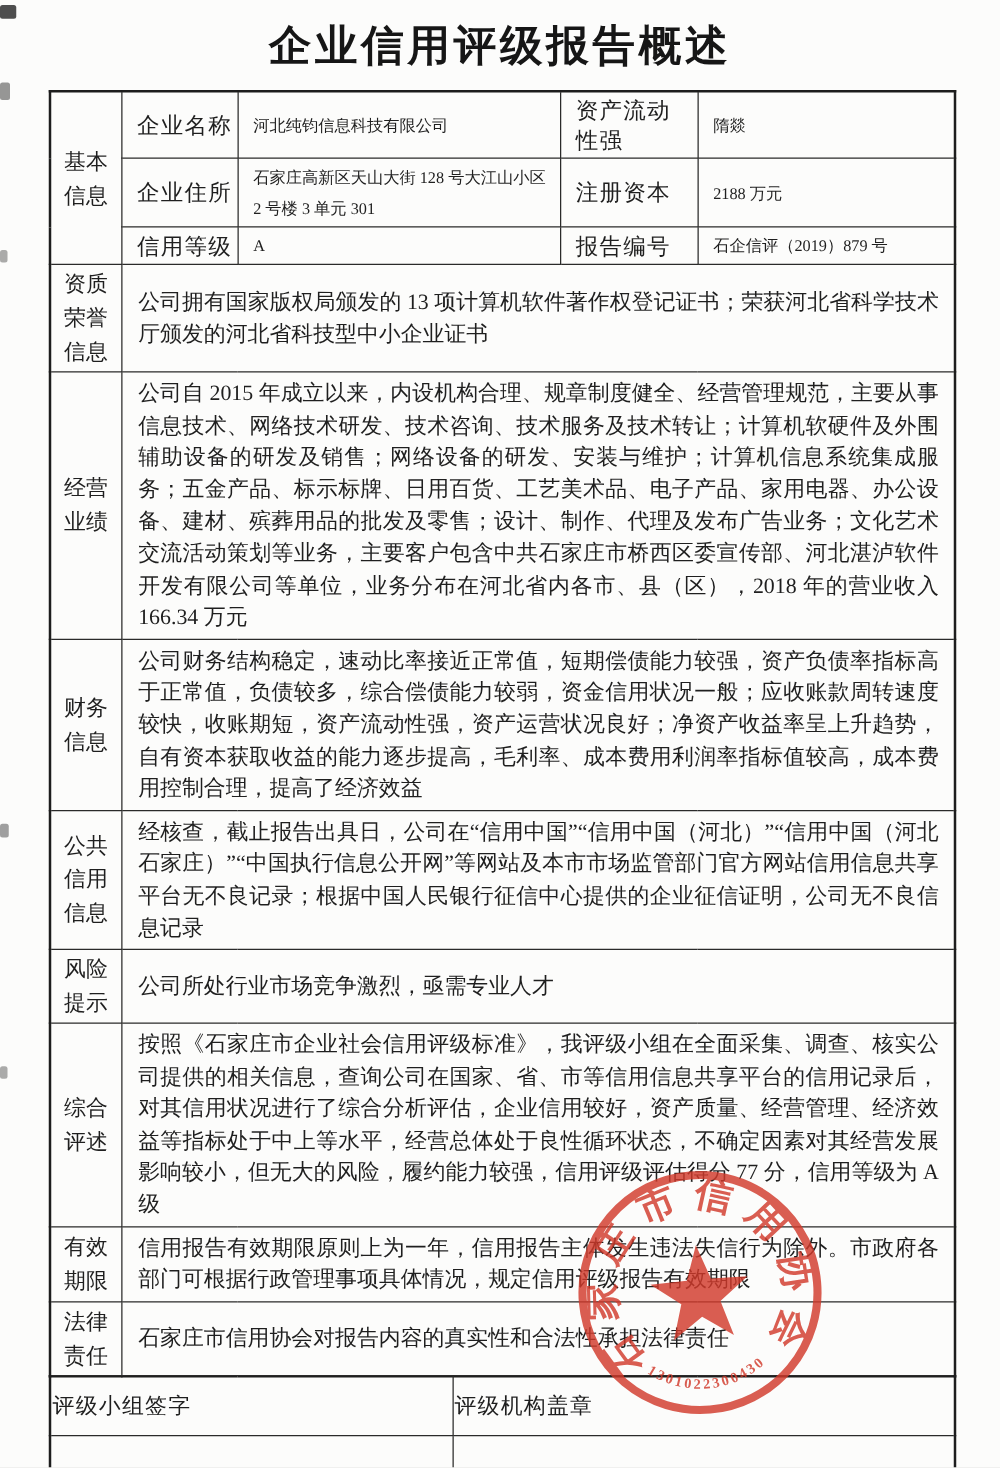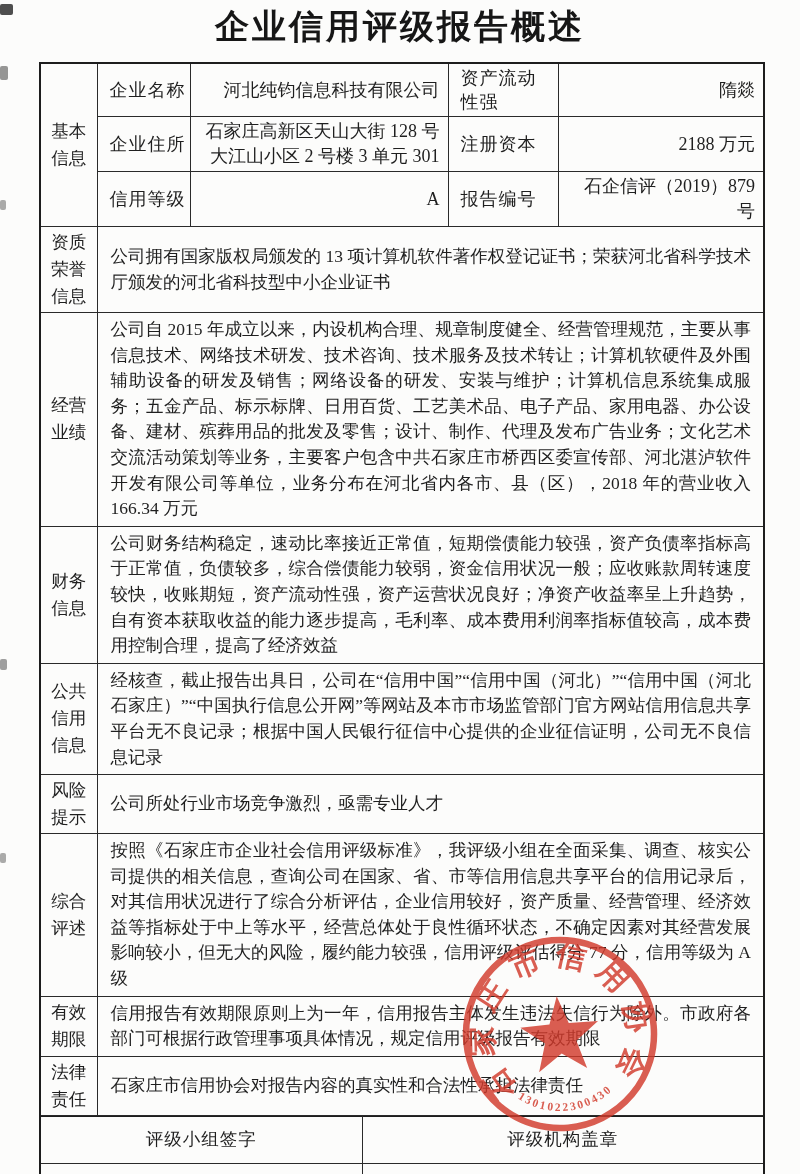--- a/index.html
+++ b/index.html
@@ -5,21 +5,21 @@
   html,body{margin:0;padding:0;background:#e8e8e6;}
   .page{
     position:relative;
     width:800px;height:1174px;
     margin:0 auto;
     background:#fcfcfb;
     color:#1f1f1f;
     font-family:"Liberation Serif","DejaVu Serif",serif;
     overflow:hidden;
     box-sizing:border-box;
-    padding-top:4px;
+    padding-top:14px;
   }
   .title{
     margin:0 0 12px 0;
     text-align:center;
     font-family:"Liberation Sans","DejaVu Sans",sans-serif;
     font-weight:900;
     font-size:34px;
     letter-spacing:3px;
     color:#161616;
   }
@@ -37,36 +37,34 @@
     padding:2px 4px;
     margin-left:29px;
   }
   .k{
     font-size:18px;
     padding:2px 4px 2px 12px;
     vertical-align:middle;
     letter-spacing:1px;
   }
   .v{
-    font-size:18px;
+    font-size:13px;
     padding:2px 8px 2px 12px;
     vertical-align:middle;
     line-height:25px;
-    text-align:right;
   }
   .text{
     font-size:17.5px;
     line-height:25.6px;
     padding:4px 12px 4px 13px;
     vertical-align:middle;
     text-align:justify;
   }
   .fhead{
     height:48px;
-    text-align:center;
     vertical-align:middle;
     font-size:17.5px;
     letter-spacing:1px;
   }
   .fcell{height:153px;vertical-align:top;position:relative;}
   .leader-label{position:absolute;left:85px;top:24px;font-size:17.5px;letter-spacing:0.5px;}
   .org-name{position:absolute;left:124px;top:26px;font-size:17.5px;letter-spacing:1px;}
   .seal{
     position:absolute;
     left:459px;top:933px;

